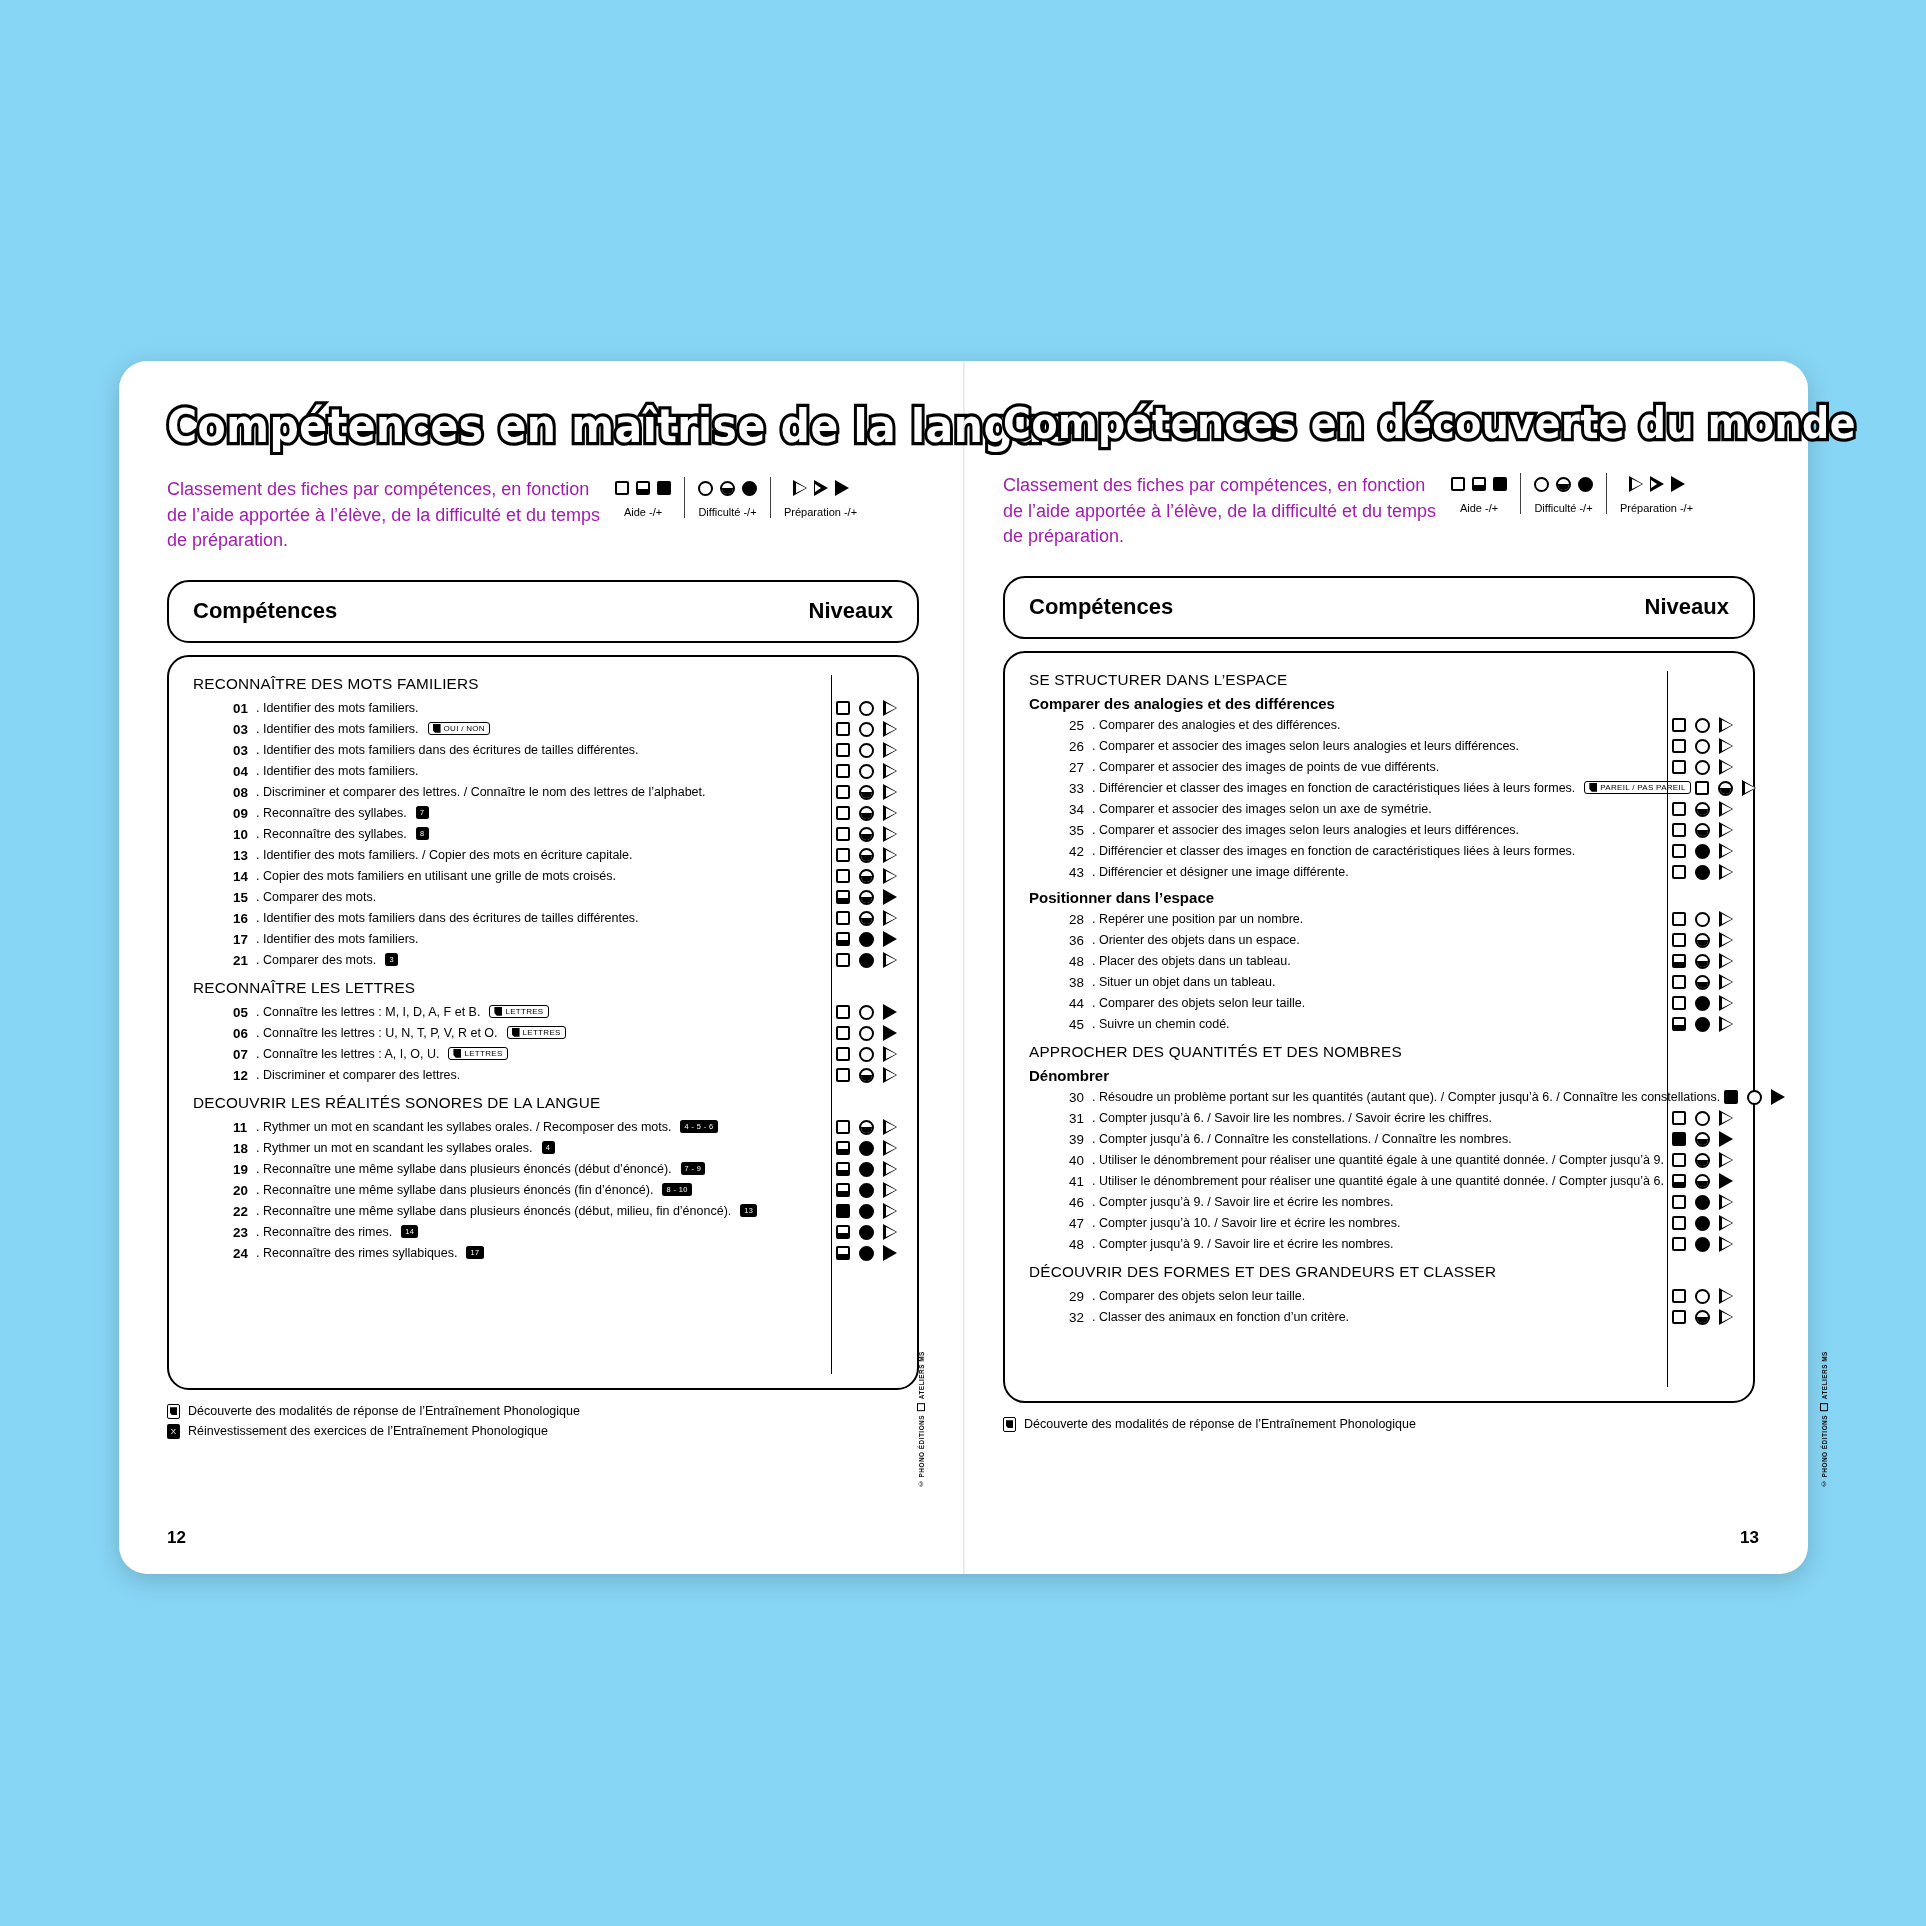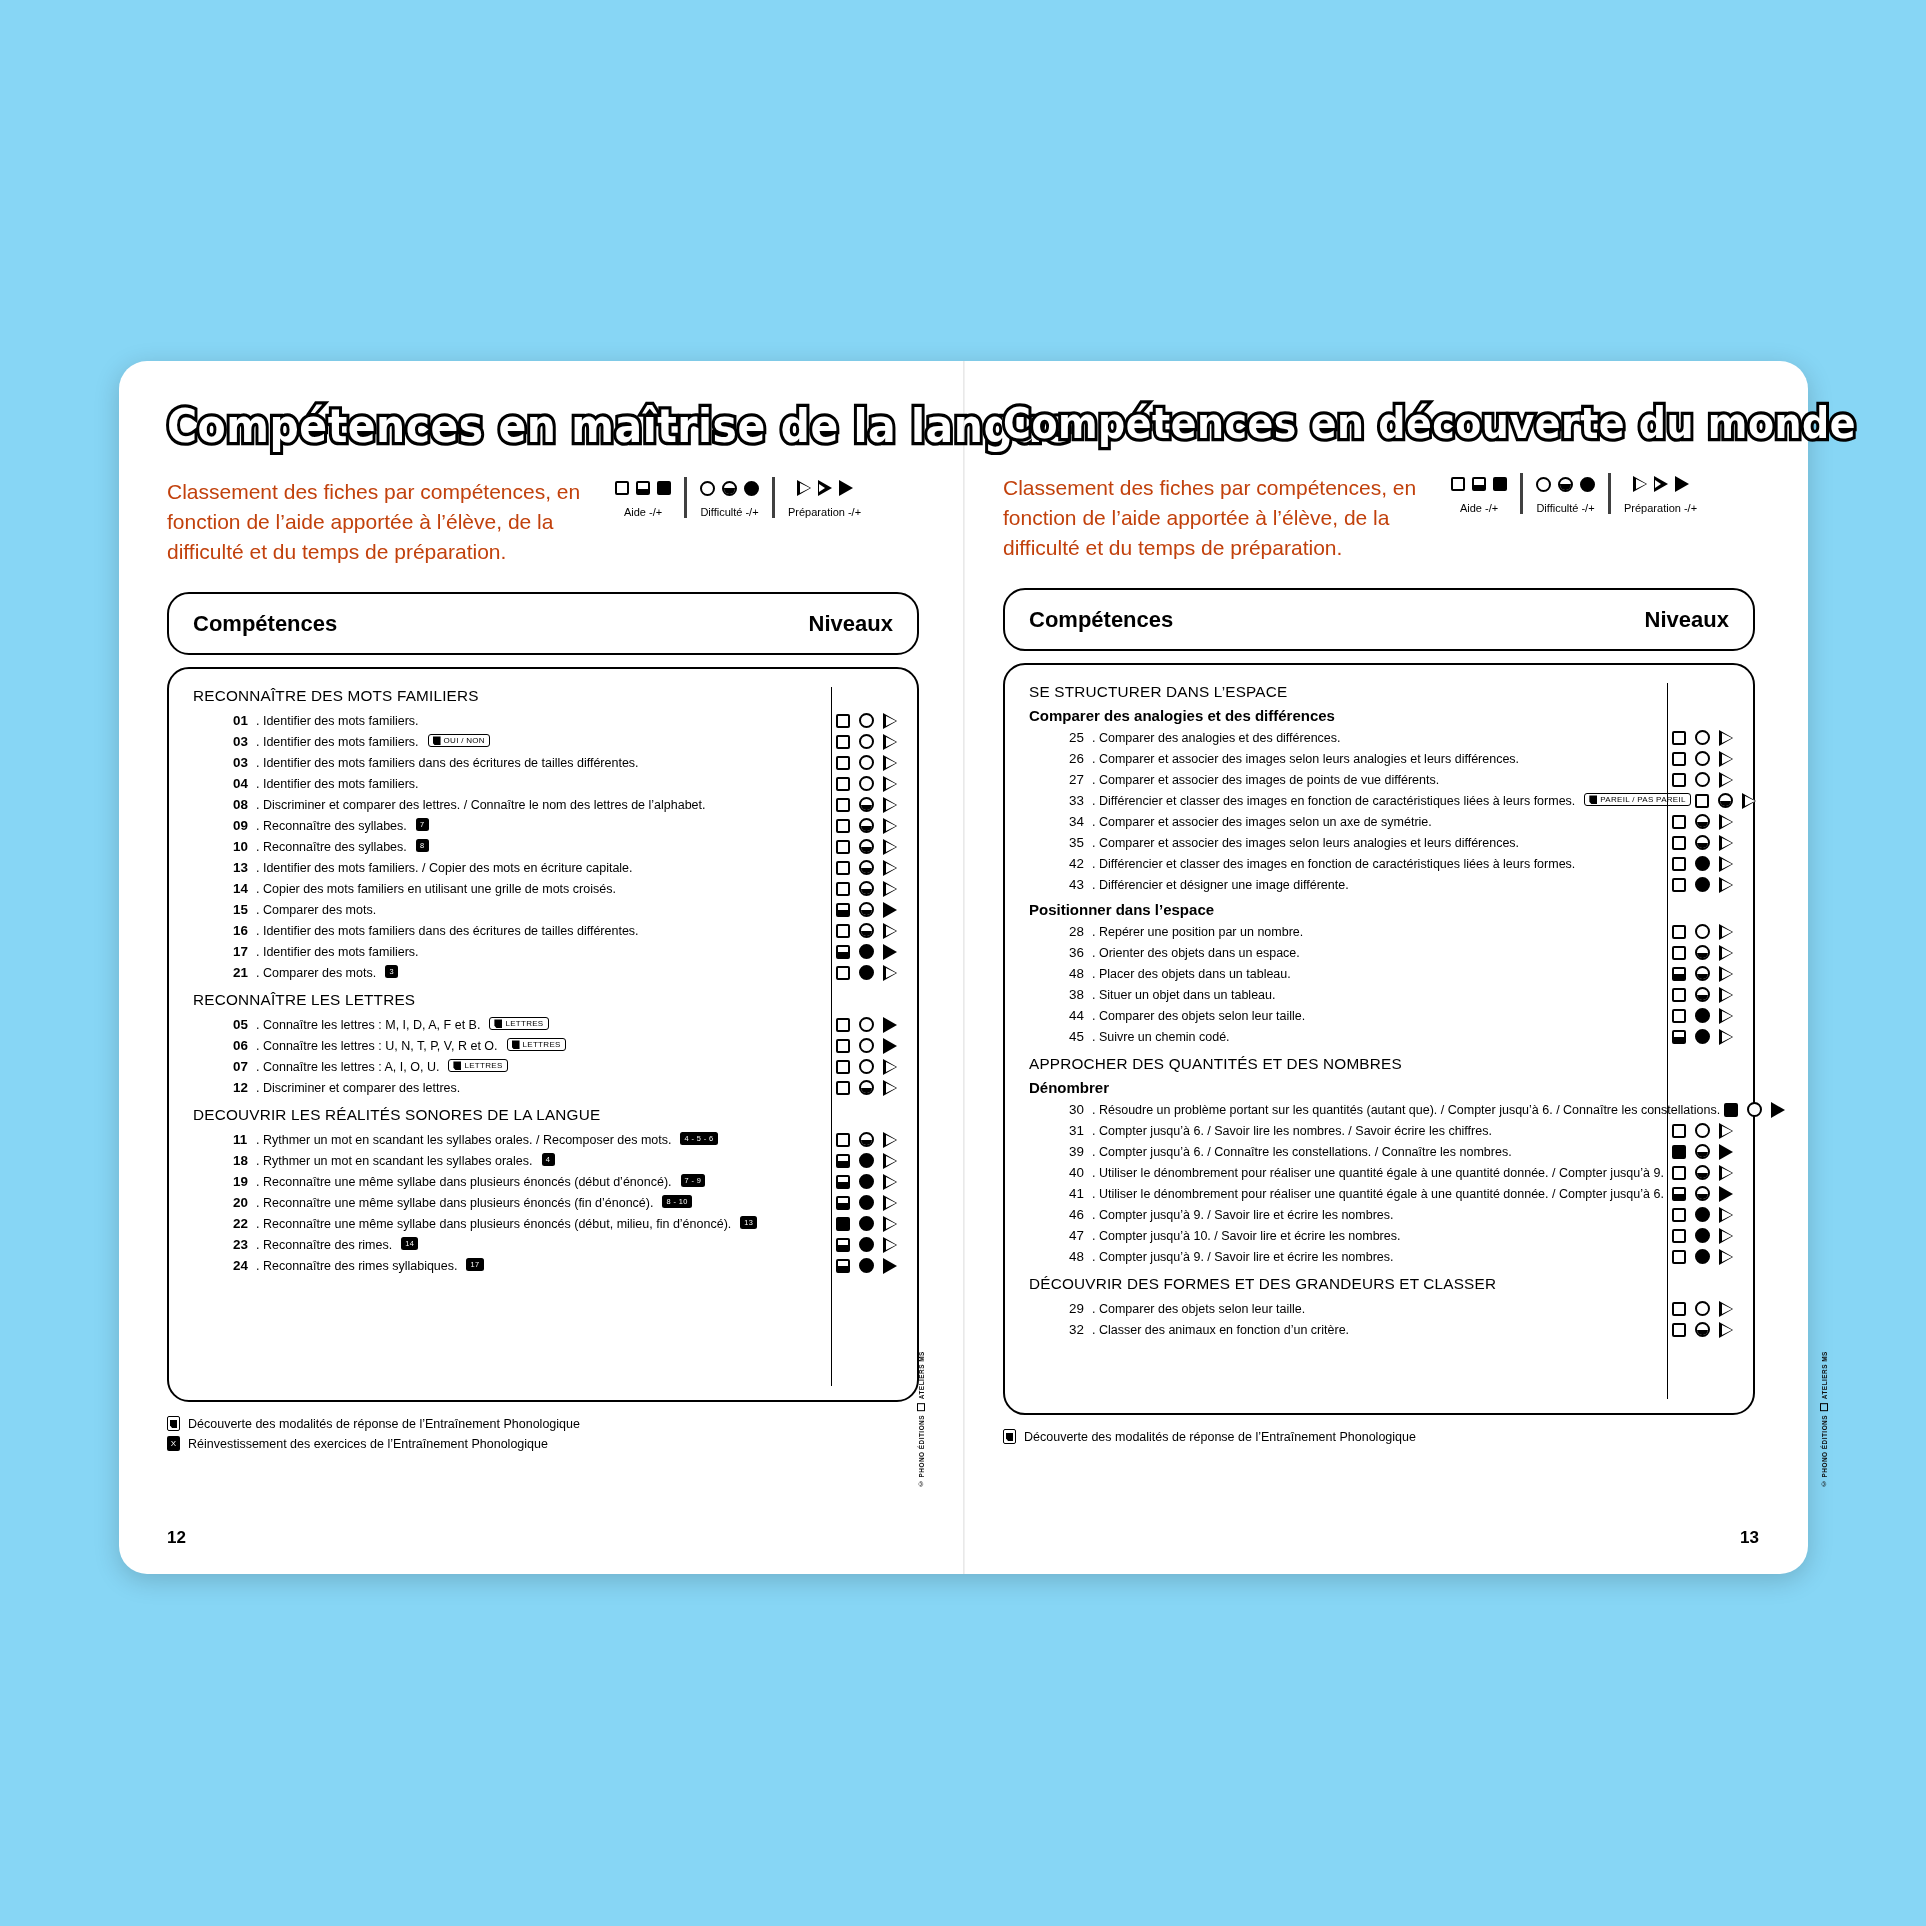--- a/index.html
+++ b/index.html
@@ -36,25 +36,25 @@
     paint-order:stroke fill;
     margin-bottom:6px;
     transform:scaleY(1.12);
     transform-origin:center top;
   }
   .page.right .title { font-size:38px; }
 
   
   .intro-row { display:flex; align-items:flex-start; margin-top:30px; }
   .intro-text {
-    font-size:21px; line-height:1.42; color:#c2410c; width:436px;
+    font-size:18px; line-height:1.42; color:#a21caf; width:436px;
   }
   .legend { display:flex; margin-left:6px;text-align:center; }
   .legend-group {
-    padding:0 13px; border-left:3px solid #404040;
+    padding:0 13px; border-left:1px solid #404040;
     display:flex; flex-direction:column; align-items:center;
   }
   .legend-group:first-child { border-left:none; padding-left:6px;}
   .legend-icons { display:flex; gap:7px; align-items:center; height:22px; }
   .legend-label { font-size:11px; margin-top:7px; white-space:nowrap; }
 
   
   .ic { display:inline-block; vertical-align:middle; position:relative; }
   .sq { width:14px; height:14px; border:2.3px solid #000; border-radius:2px; background:#fff; }
   .sq.half::after{ content:""; position:absolute; left:0; bottom:0; width:100%; height:45%; background:#000;}

